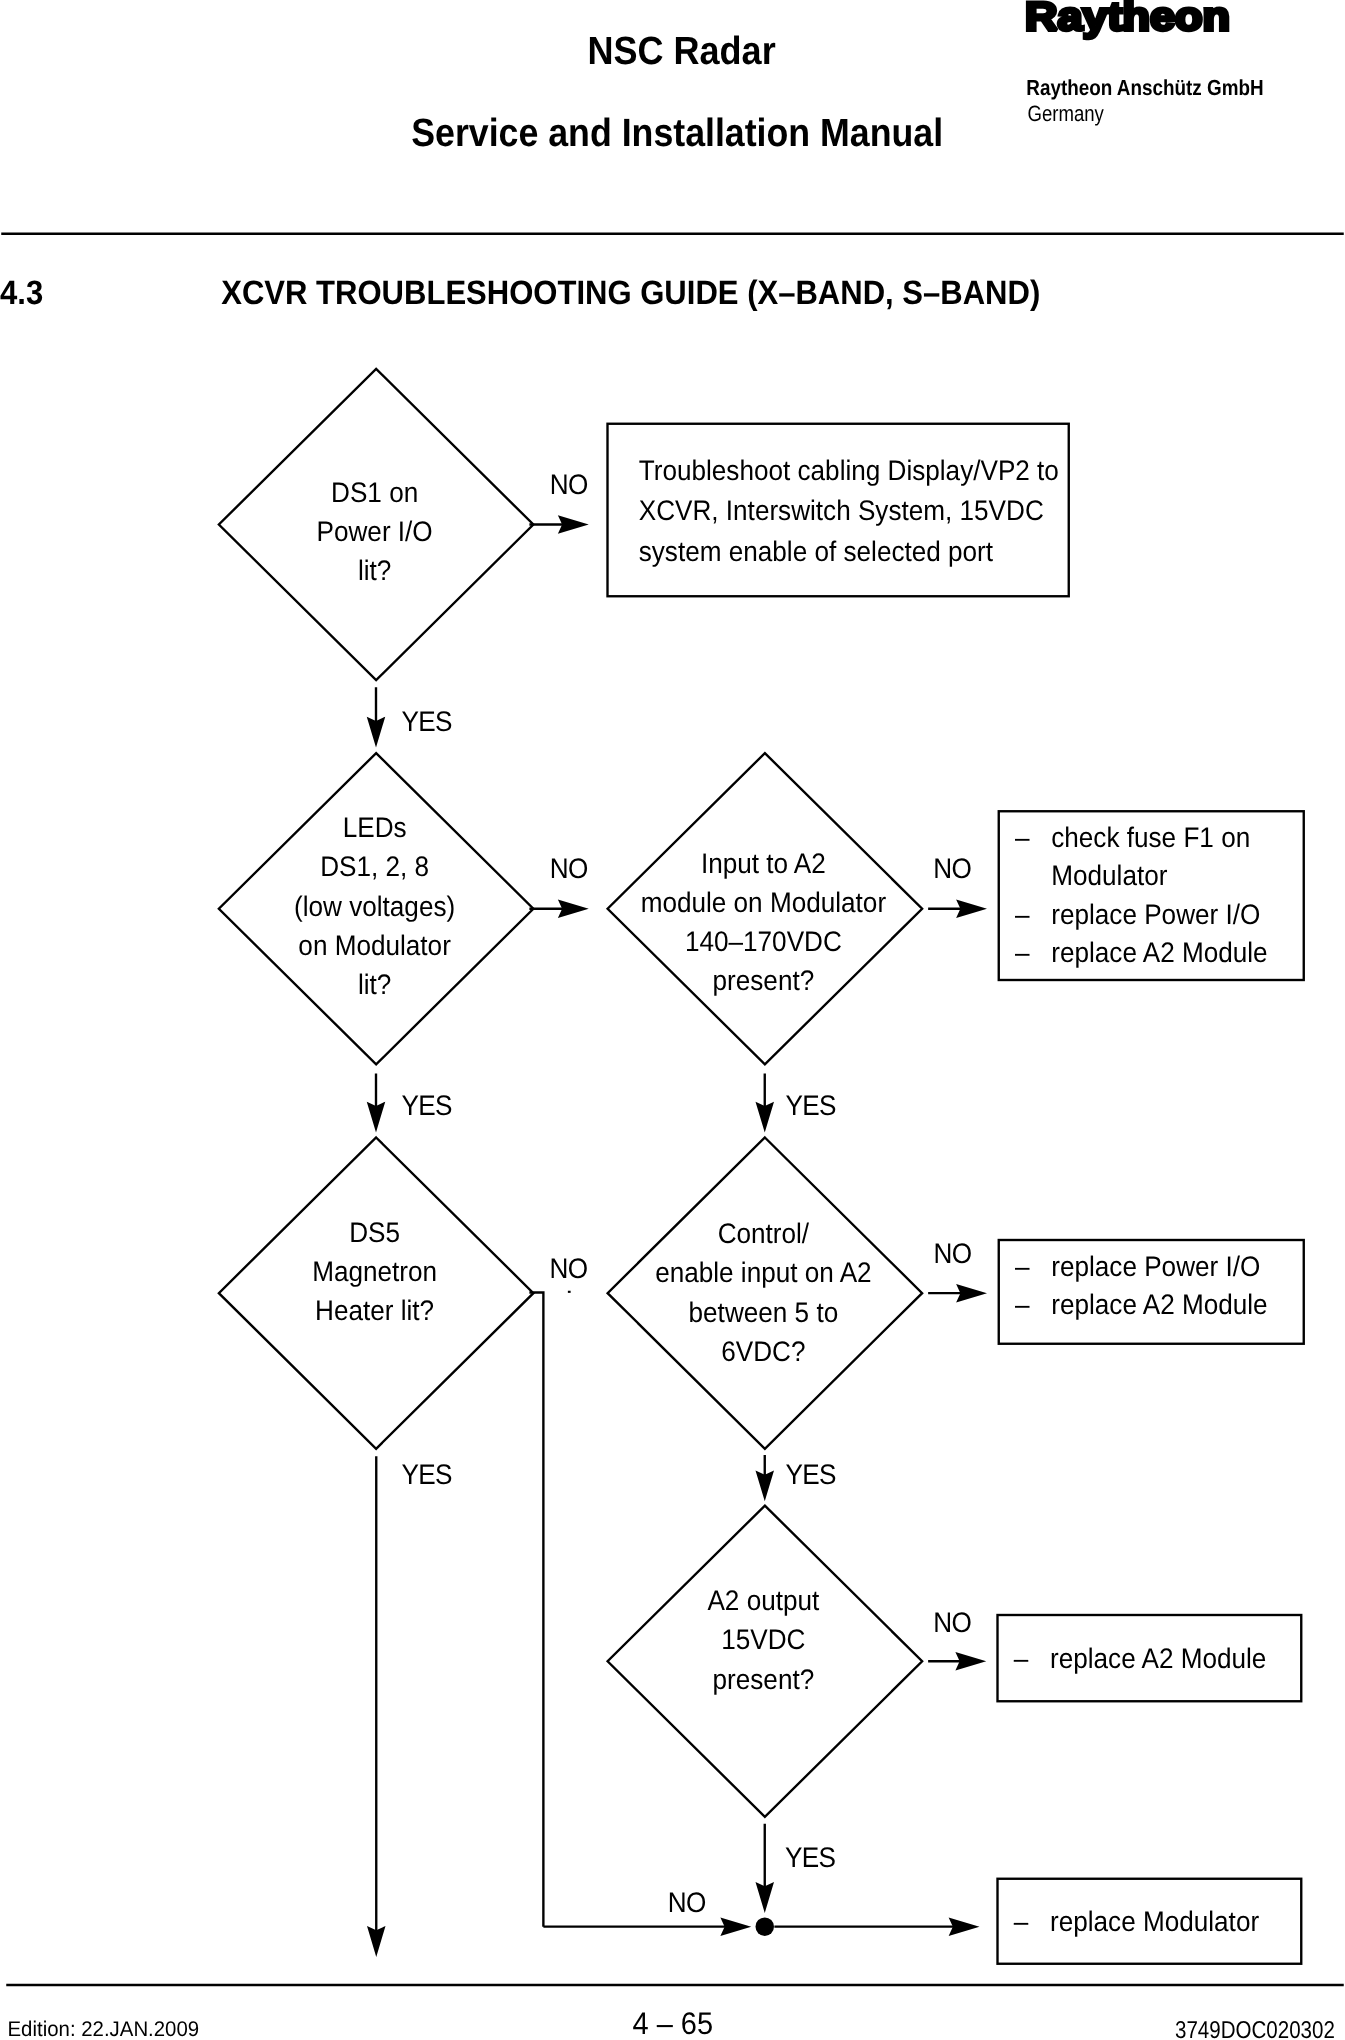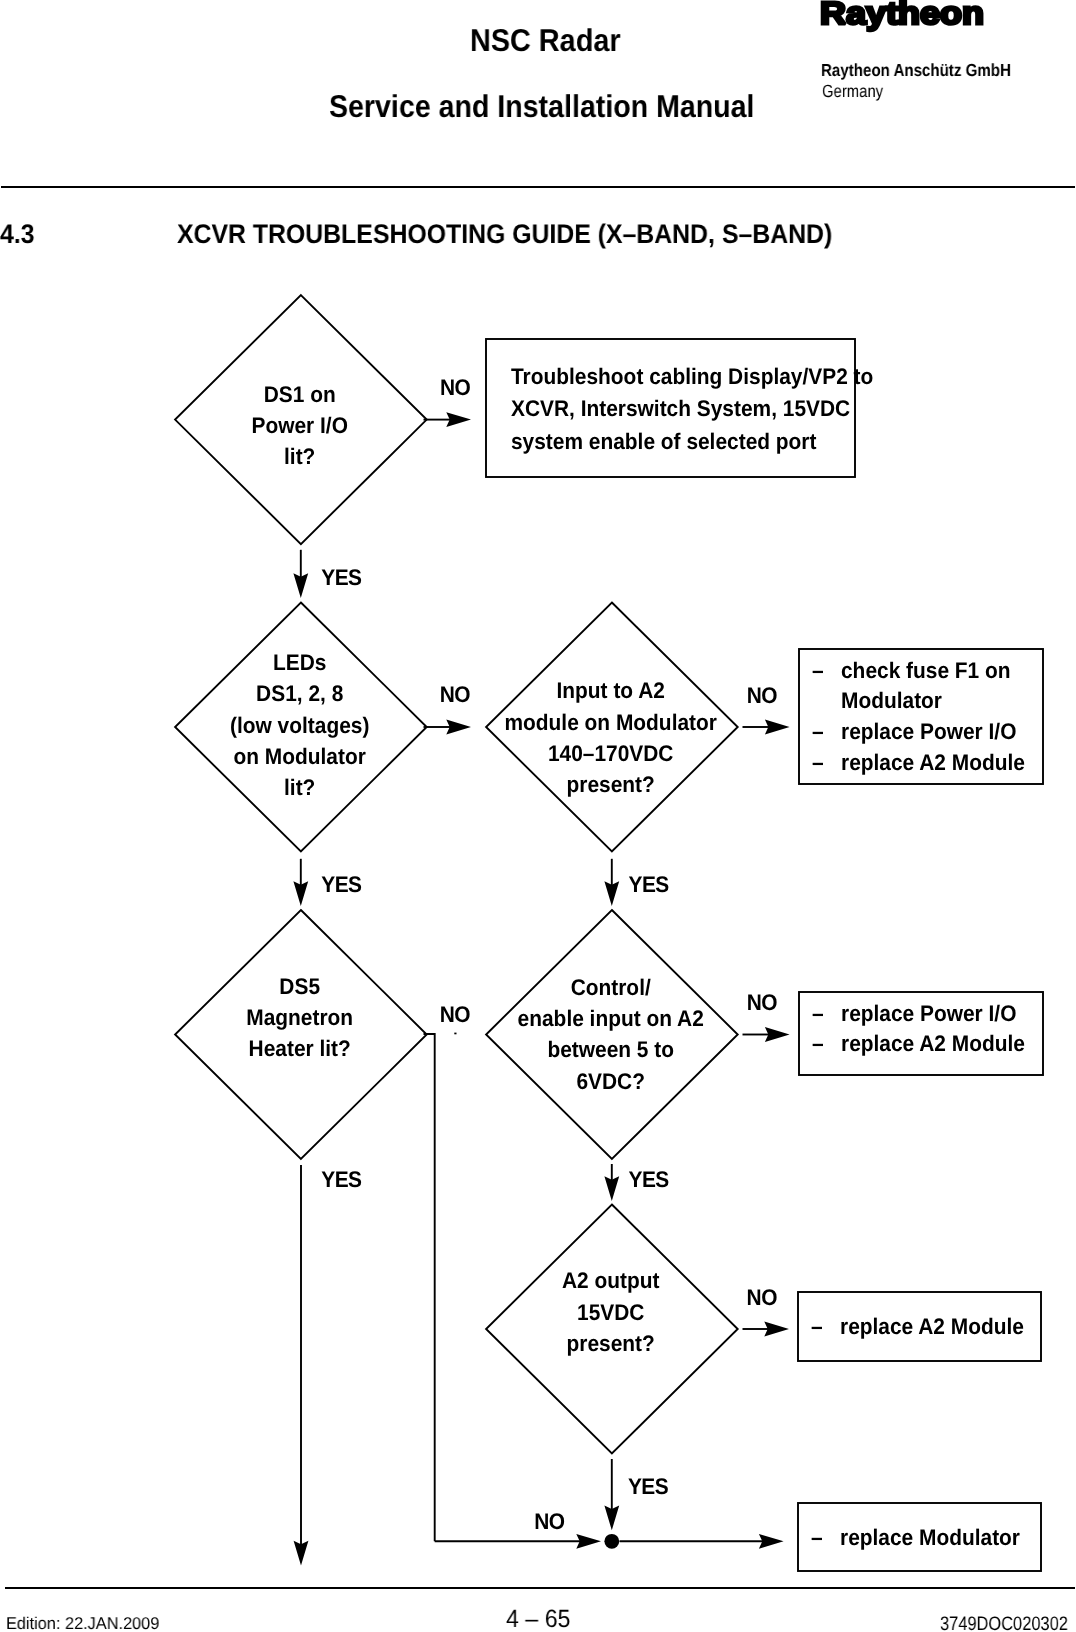--- a/index.html
+++ b/index.html
@@ -14,21 +14,21 @@
   #hdr-company{left:821.2px;top:61.8px;font-size:17.44px;font-weight:bold;transform:scaleX(0.866);}
   #hdr-country{left:821.6px;top:83.3px;font-size:17.73px;transform:scaleX(0.838);}
   #logo{left:820.3px;top:-16px;width:200px;height:52px;}
   #hdr-rule{left:1px;top:186px;width:1074px;height:1.7px;background:#000;}
 
   
   #sec-num{left:0px;top:220.7px;font-size:27.03px;font-weight:bold;transform:scaleX(0.92);}
   #sec-title{left:177px;top:220.7px;font-size:27.03px;font-weight:bold;transform:scaleX(0.919);}
 
   
-  #chart{left:0;top:0;width:1076px;height:1632px;will-change:transform;font-weight:bold;}
+  #chart{left:0;top:0;width:1076px;height:1632px;will-change:transform;}
 
   
   #ftr-rule{left:5px;top:1587.4px;width:1070px;height:1.7px;background:#000;}
   #ftr-edition{left:6.3px;top:1615.1px;font-size:17.01px;transform:scaleX(0.960);}
   #ftr-page{left:505.5px;top:1607.4px;font-size:25px;transform:scaleX(0.928);}
   #ftr-doc{left:940.3px;top:1614.7px;font-size:19.48px;transform:scaleX(0.844);}
 
   svg{display:block;overflow:visible;}
   .shape{fill:none;stroke:#000;stroke-width:1.9;stroke-linejoin:miter;}
   .conn{fill:none;stroke:#000;stroke-width:1.9;}

